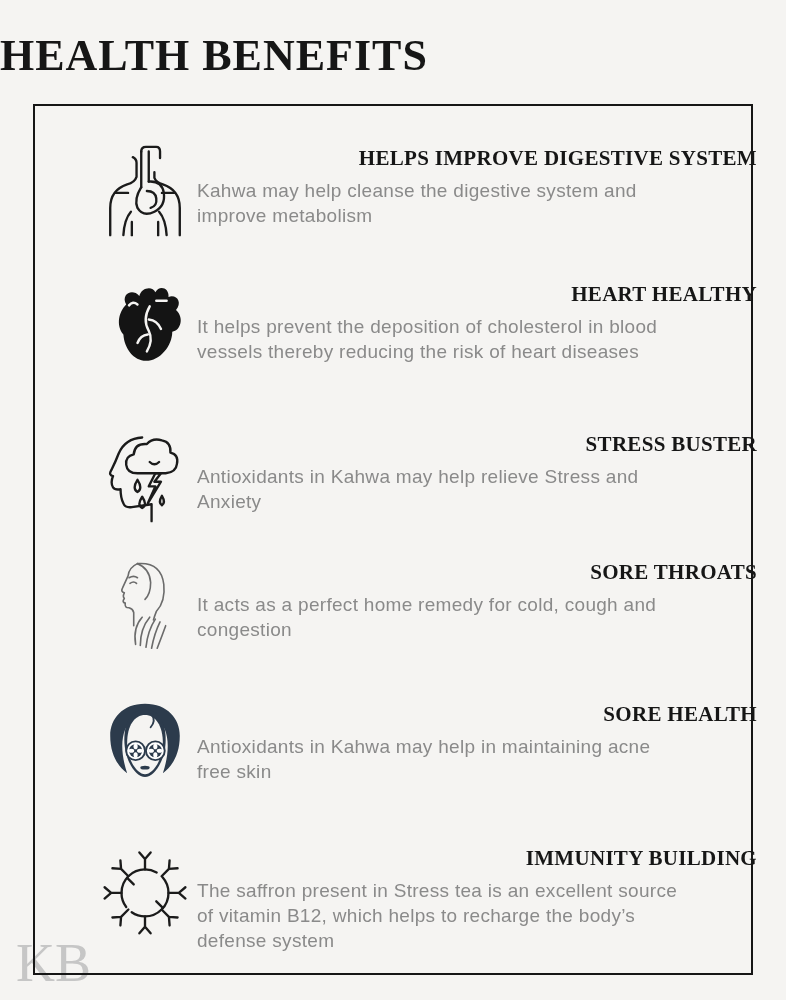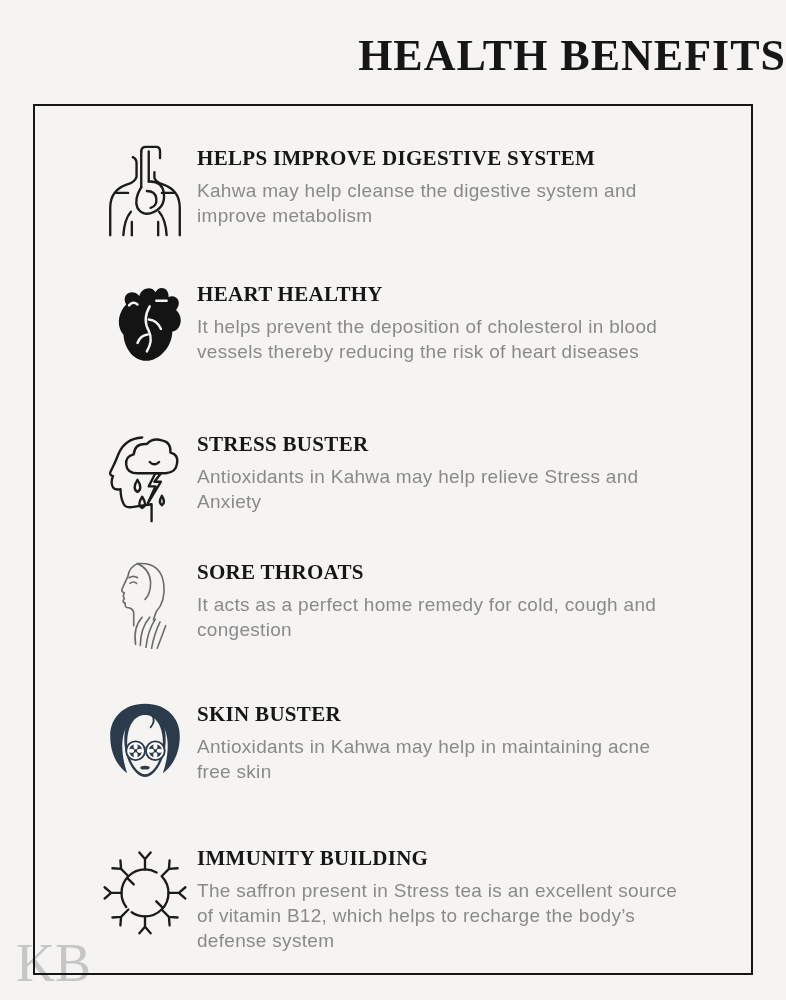--- a/index.html
+++ b/index.html
@@ -13,21 +13,21 @@
   *{margin:0;padding:0;box-sizing:border-box;}
   html,body{width:786px;height:1000px;}
   body{
     background:var(--bg);
     font-family:"Liberation Sans",sans-serif;
     position:relative;
     overflow:hidden;
   }
   .page-title{
     position:absolute;left:0;top:30px;width:786px;
-    text-align:right;
+    text-align:left;
     font-family:"Liberation Serif",serif;
     font-weight:bold;
     font-size:44px;
     letter-spacing:1px;
     color:var(--ink);
   }
   .watermark{
     position:absolute;left:16px;top:932px;
     font-family:"Liberation Serif",serif;
     font-size:54px;
@@ -57,20 +57,21 @@
     position:absolute;left:162px;top:0;
     width:560px;
   }
   .benefit-title{
     font-family:"Liberation Serif",serif;
     font-weight:bold;
     font-size:21px;
     letter-spacing:0.3px;
     color:var(--ink);
     padding-top:10px;
+    text-align:right;
   }
   .benefit-desc{
     margin-top:7px;
     font-size:19px;
     letter-spacing:0.3px;
     line-height:25px;
     color:var(--body);
   }
   .stroke-dark{stroke:#1b1b1b;stroke-width:2.5;fill:none;stroke-linecap:round;stroke-linejoin:round;}
   .stroke-thin{stroke:var(--line);stroke-width:1.7;fill:none;stroke-linecap:round;stroke-linejoin:round;}
@@ -205,21 +206,21 @@
           <circle cx="61" cy="54" r="7" fill="var(--skin)"></circle>
           <ellipse cx="61" cy="49.5" rx="2.2" ry="3" fill="#ffffff"></ellipse>
           <ellipse cx="61" cy="58.5" rx="2.2" ry="3" fill="#ffffff"></ellipse>
           <ellipse cx="56.5" cy="54" rx="3" ry="2.2" fill="#ffffff"></ellipse>
           <ellipse cx="65.5" cy="54" rx="3" ry="2.2" fill="#ffffff"></ellipse>
         </g>
         <ellipse cx="50" cy="72" rx="5" ry="2" fill="var(--skin)"></ellipse>
       </svg>
     </div>
     <div class="text-cell">
-      <div class="benefit-title">SKIN BUSTER</div>
+      <div class="benefit-title">SORE HEALTH</div>
       <div class="benefit-desc">
         <div>Antioxidants in Kahwa may help in maintaining acne</div>
         <div>free skin</div>
       </div>
     </div>
   </div>
 
   <div class="benefit b6">
     <div class="icon-cell">
       <svg viewBox="0 0 100 100">

